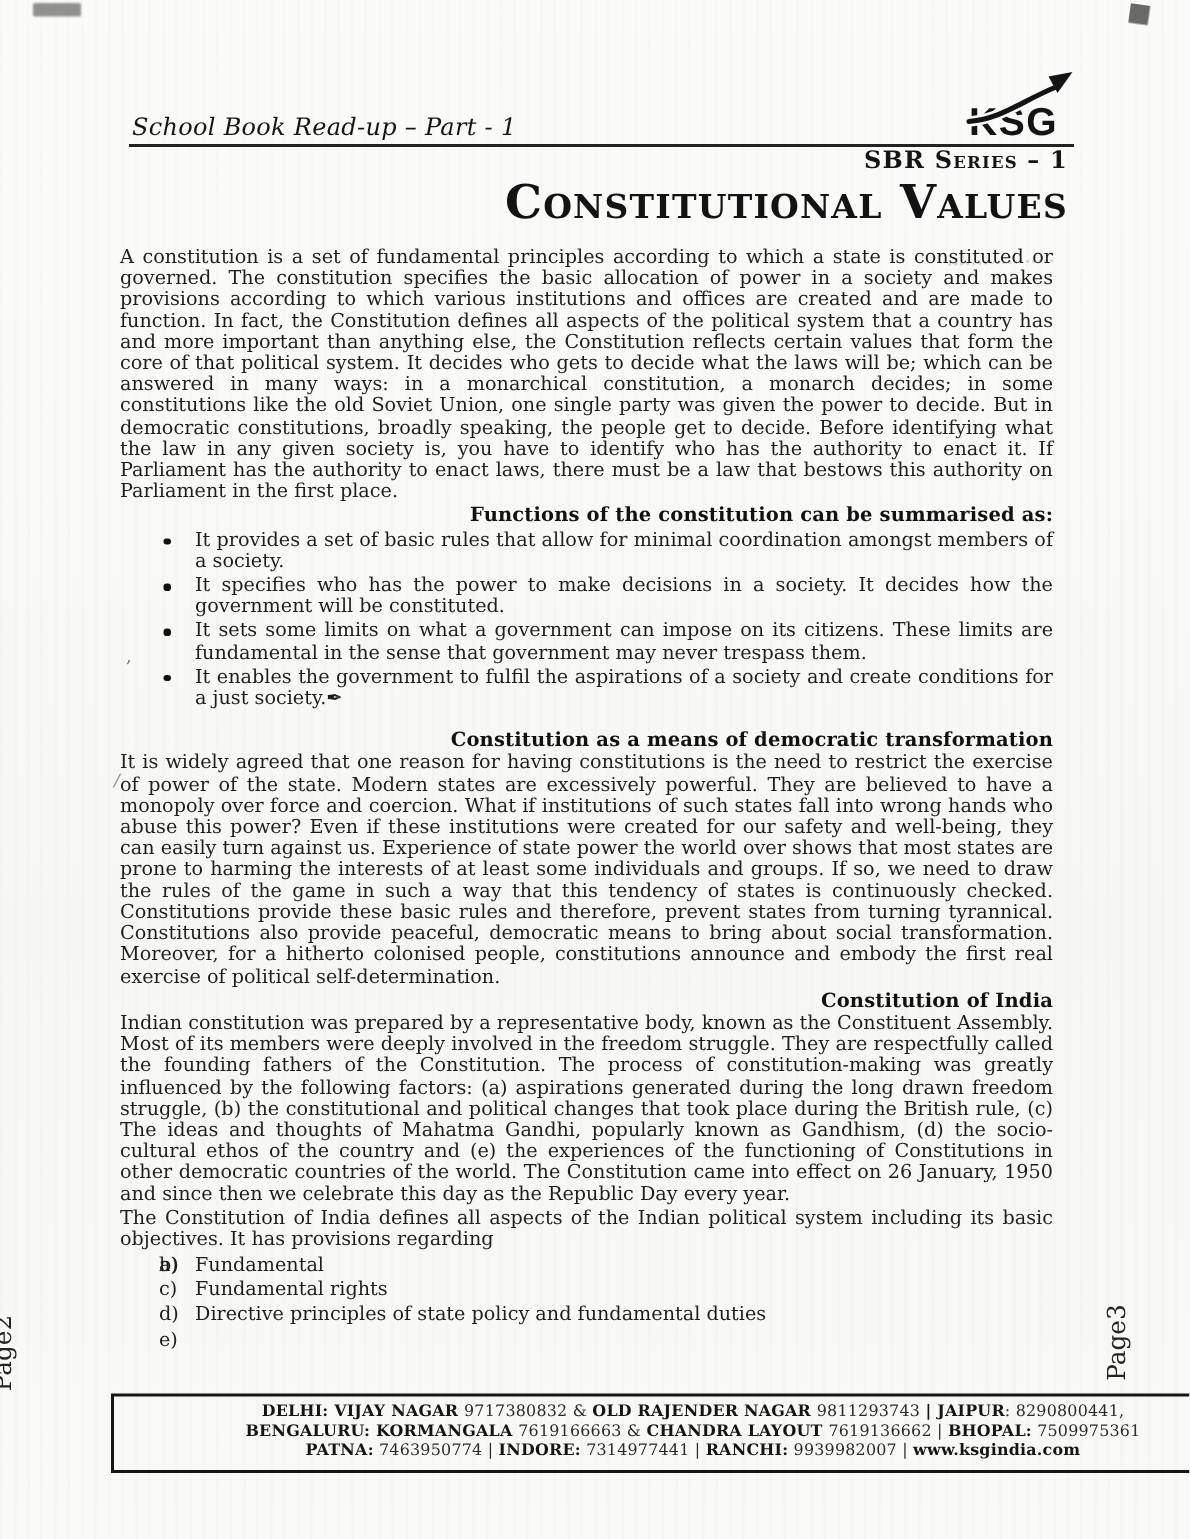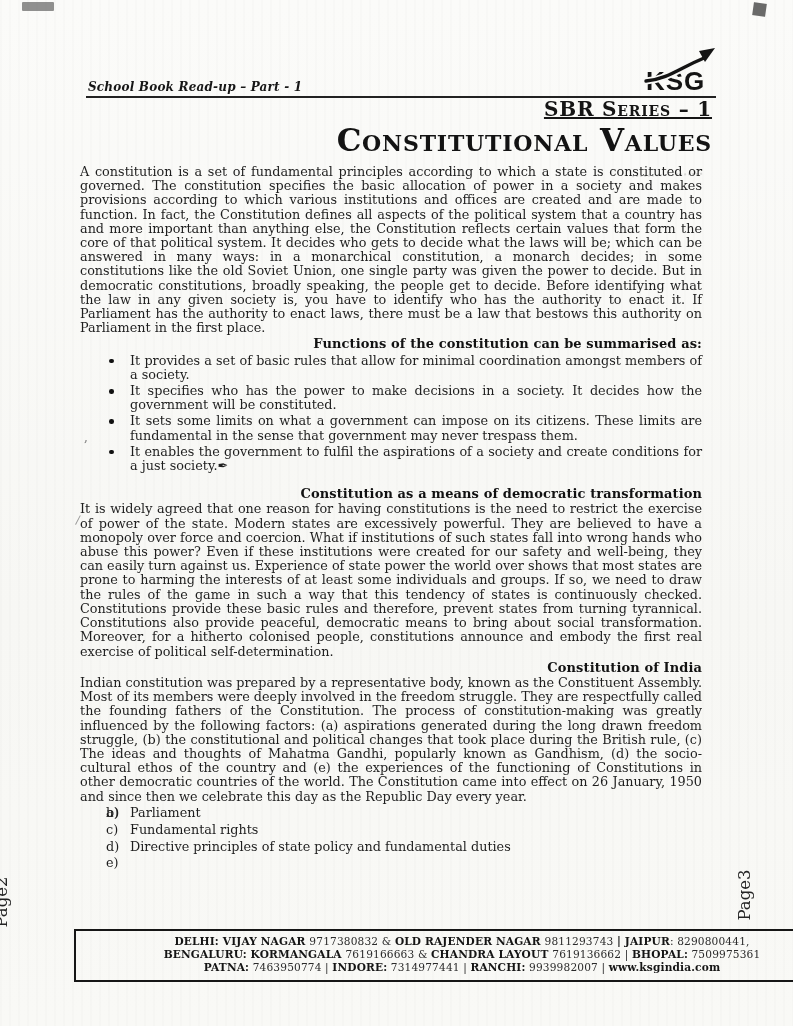--- a/index.html
+++ b/index.html
@@ -15,32 +15,32 @@
     font-family:"DejaVu Serif", serif;
   }
   
   .header-row{
     position:absolute;left:86px;top:66px;width:630px;
     border-bottom:2.5px solid #222;
     height:30px;
   }
   .running-title{
     position:absolute;left:2px;bottom:2px;
-    font-size:12px;font-weight:bold;font-style:italic;
+    font-size:16px;font-weight:normal;font-style:italic;
     letter-spacing:0.2px;color:#161616;
   }
   .logo{position:absolute;right:-10px;bottom:-4px;width:84px;height:54px;}
   
   .title-block{
     position:absolute;left:90px;top:98px;width:622px;
     text-align:right;line-height:1.15;
   }
   .title-series{
-    font-size:20px;font-weight:bold;font-variant:small-caps;
-    letter-spacing:0.8px;color:#151515;text-decoration:underline;
+    font-size:16px;font-weight:bold;font-variant:small-caps;
+    letter-spacing:0.8px;color:#151515;
   }
   .title-subject{
     font-size:31px;font-weight:bold;font-variant:small-caps;
     letter-spacing:0.8px;color:#131313;margin-top:2px;
   }
   
   .content{
     position:absolute;left:80px;top:165px;width:622px;
     font-size:12.8px;line-height:14.2px;text-align:justify;
     color:#1e1e1e;
@@ -136,28 +136,29 @@
         <span class="dot"></span>
         <span>It enables the government to fulfil the aspirations of a society and create conditions for a just society.✒</span>
       </li>
     </ul>
 
     <div class="sec-heading">Constitution as a means of democratic transformation</div>
     <p>It is widely agreed that one reason for having constitutions is the need to restrict the exercise of power of the state. Modern states are excessively powerful. They are believed to have a monopoly over force and coercion. What if institutions of such states fall into wrong hands who abuse this power? Even if these institutions were created for our safety and well-being, they can easily turn against us. Experience of state power the world over shows that most states are prone to harming the interests of at least some individuals and groups. If so, we need to draw the rules of the game in such a way that this tendency of states is continuously checked. Constitutions provide these basic rules and therefore, prevent states from turning tyrannical. Constitutions also provide peaceful, democratic means to bring about social transformation. Moreover, for a hitherto colonised people, constitutions announce and embody the first real exercise of political self-determination.</p>
 
     <div class="sec-heading">Constitution of India</div>
     <p>Indian constitution was prepared by a representative body, known as the Constituent Assembly. Most of its members were deeply involved in the freedom struggle. They are respectfully called the founding fathers of the Constitution. The process of constitution-making was greatly influenced by the following factors: (a) aspirations generated during the long drawn freedom struggle, (b) the constitutional and political changes that took place during the British rule, (c) The ideas and thoughts of Mahatma Gandhi, popularly known as Gandhism, (d) the socio-cultural ethos of the country and (e) the experiences of the functioning of Constitutions in other democratic countries of the world. The Constitution came into effect on 26 January, 1950 and since then we celebrate this day as the Republic Day every year.</p>
+    <p>The Constitution of India defines all aspects of the Indian political system including its basic objectives. It has provisions regarding</p>
 
     <ol class="lettered">
       <li>
         <span class="marker">a)</span>
       </li>
       <li>
         <span class="marker">b)</span>
-        <span>Parliament</span>
+        <span>Fundamental</span>
       </li>
       <li>
         <span class="marker">c)</span>
         <span>Fundamental rights</span>
       </li>
       <li>
         <span class="marker">d)</span>
         <span>Directive principles of state policy and fundamental duties</span>
       </li>
       <li>

